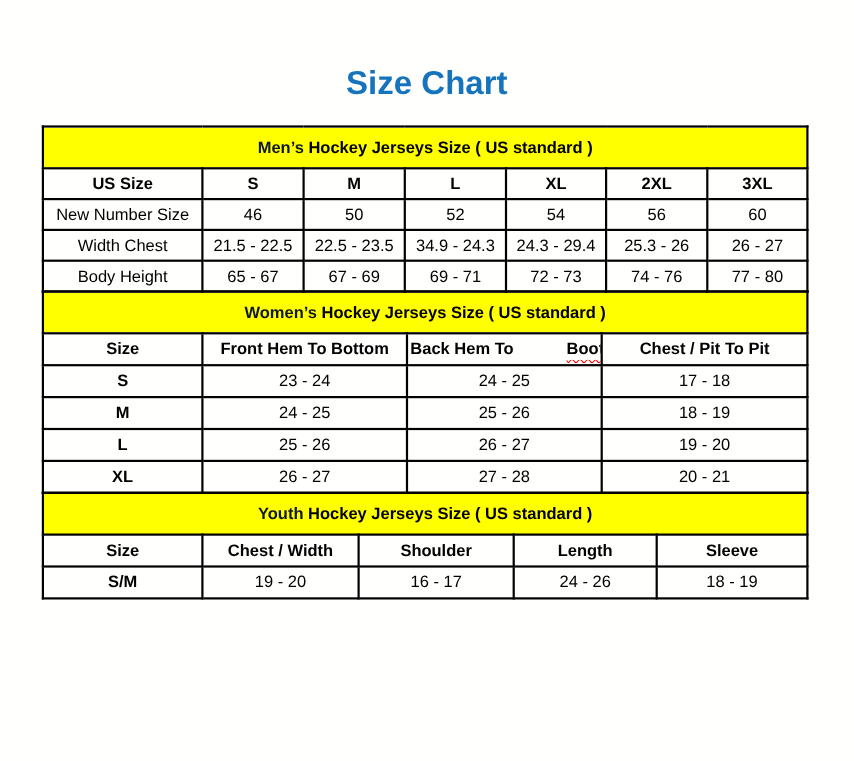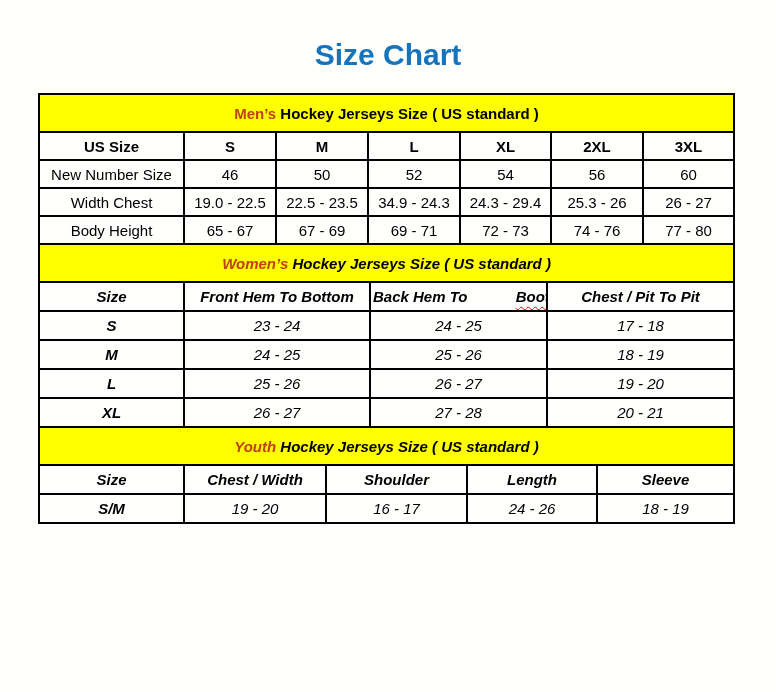--- a/index.html
+++ b/index.html
@@ -11,57 +11,56 @@
   }
   .page {
     position: relative;
     width: 776px;
     height: 692px;
     overflow: hidden;
     background: #fffffe;
   }
   .page-title {
     margin: 0;
-    padding-top: 38px;
+    padding-top: 59px;
     text-align: center;
     font-size: 30px;
     line-height: 34px;
     font-weight: 700;
     color: #1674bc;
     letter-spacing: 0px;
   }
   .tables-wrap {
     width: 695px;
     margin: 21px 0 0 38px;
   }
   table.size-table {
     border-collapse: collapse;
     table-layout: fixed;
     width: 695px;
   }
   table.size-table + table.size-table {
     margin-top: -2px;
-    font-style: italic;
   }
   table.size-table td, table.size-table th {
     border: 2px solid #000;
     text-align: center;
     vertical-align: middle;
     font-size: 15px;
     padding: 0 2px;
     overflow: hidden;
     white-space: nowrap;
   }
   .band-cell {
     background: #ffff00;
     font-weight: 700;
     font-size: 17px;
     height: 36px;
   }
-  .band-highlight { color: #c2410c; margin-top: 24px; }
+  .band-highlight { color: #0f172a; margin-top: 24px; }
   tr.header-row th { font-weight: 700; height: 26px; }
   tr.data-row td { font-weight: 400; height: 26px; }
   tr.data-row td.row-label-bold { font-weight: 700; }
   table.womens-table tr.header-row th,
   table.womens-table tr.data-row td { height: 27px; }
   table.youth-table tr.header-row th,
   table.youth-table tr.data-row td { height: 27px; }
   .typo-underline {
     text-decoration: underline;
     text-decoration-style: wavy;
@@ -108,21 +107,21 @@
         <td>New Number Size</td>
         <td>46</td>
         <td>50</td>
         <td>52</td>
         <td>54</td>
         <td>56</td>
         <td>60</td>
       </tr>
       <tr class="data-row">
         <td>Width Chest</td>
-        <td>19.0 - 22.5</td>
+        <td>21.5 - 22.5</td>
         <td>22.5 - 23.5</td>
         <td>34.9 - 24.3</td>
         <td>24.3 - 29.4</td>
         <td>25.3 - 26</td>
         <td>26 - 27</td>
       </tr>
       <tr class="data-row">
         <td>Body Height</td>
         <td>65 - 67</td>
         <td>67 - 69</td>

